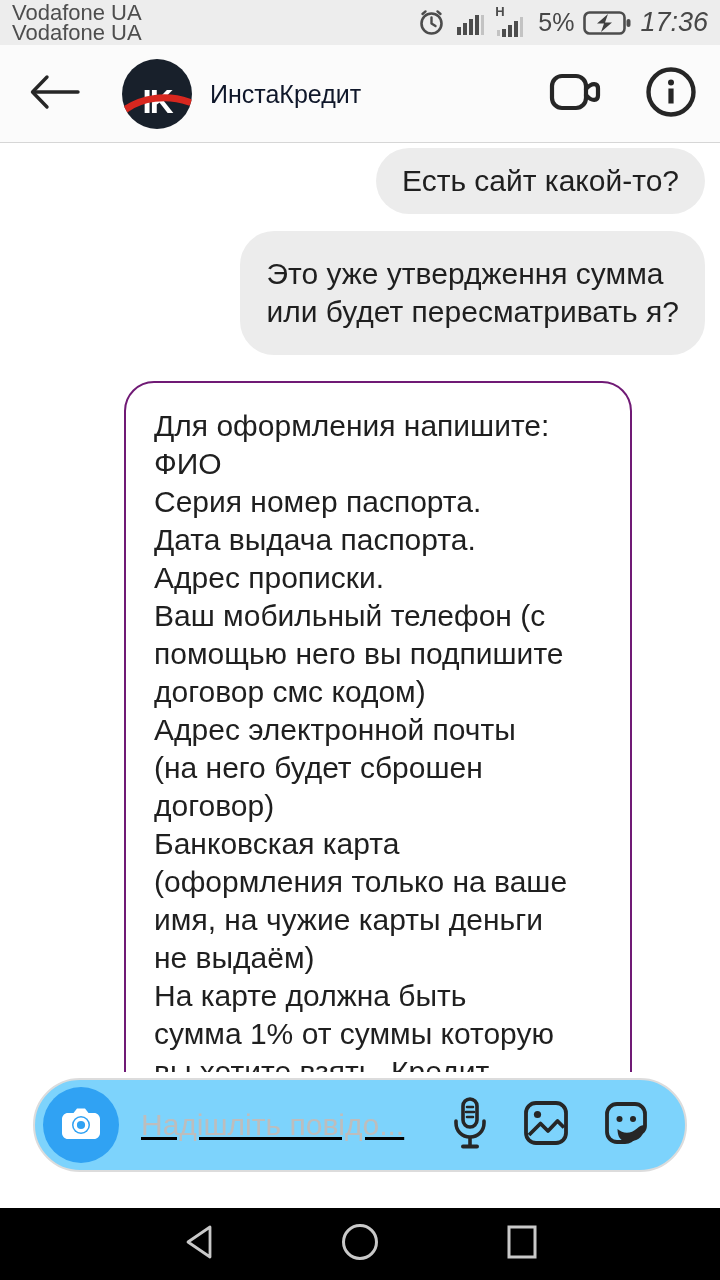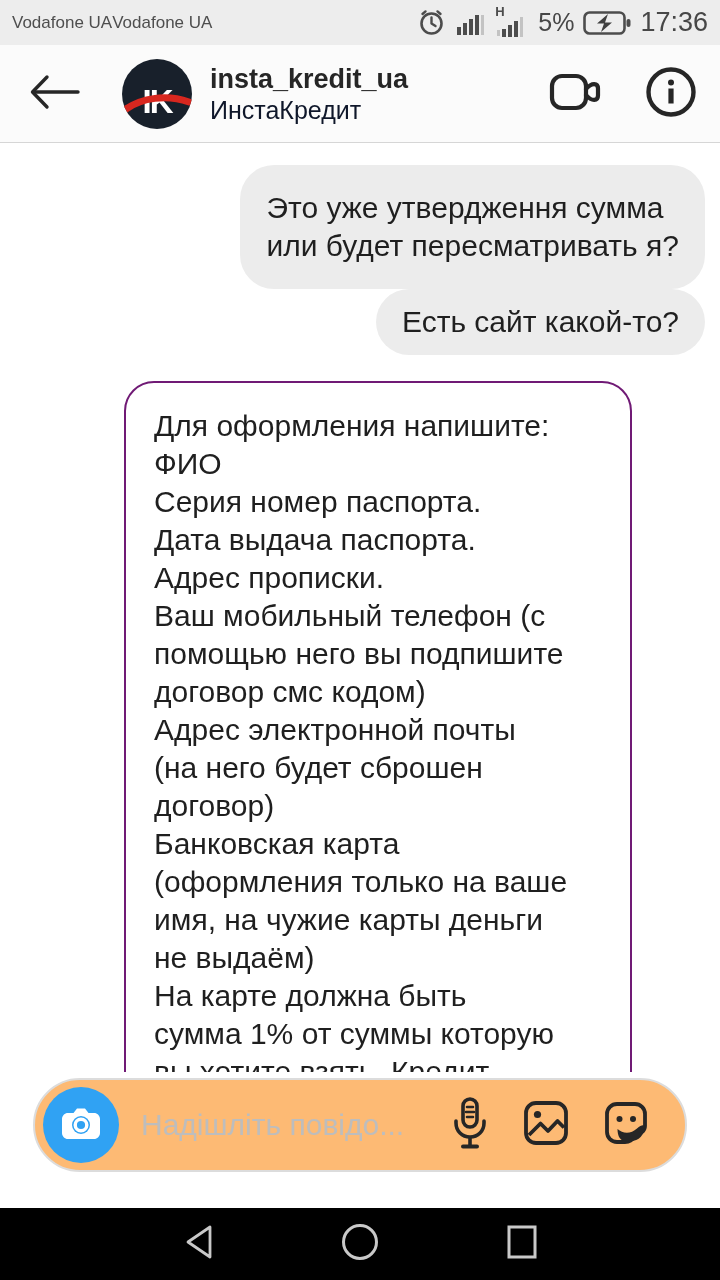--- a/index.html
+++ b/index.html
@@ -9,26 +9,26 @@
     background:#ffffff;
     display:flex;flex-direction:column;
     overflow:hidden;position:relative;
   }
   
   .status-bar{
     height:45px;background:#ededed;flex:0 0 45px;
     display:flex;align-items:center;justify-content:space-between;
     padding:0 12px;box-sizing:border-box;color:#4c4c4c;
   }
-  .carrier{display:flex;flex-direction:row;
-    font-size:17px;line-height:20px;color:#4e4e4e;}
+  .carrier{display:flex;flex-direction:column;
+    font-size:22px;line-height:20px;color:#4e4e4e;}
   .sb-right{display:flex;align-items:center;gap:9px;}
   .sb-right svg{display:block;}
   .sb-pct{font-size:25px;color:#474747;}
-  .sb-time{font-size:27px;color:#474747;}
+  .sb-time{font-size:27px;color:#474747;font-style:italic;}
   .sig-h-wrap{position:relative;display:flex;align-items:flex-end;}
   .sig-h-label{position:absolute;top:-4px;left:0;font-size:13px;font-weight:bold;color:#4c4c4c;}
   
   .header{
     height:98px;flex:0 0 98px;background:#fbfbfb;
     border-bottom:1px solid #d6d6d6;box-sizing:border-box;
     display:flex;align-items:center;padding:0 22px 0 28px;
   }
   .back-btn{width:52px;height:40px;margin-right:42px;flex:0 0 auto;display:flex;align-items:center;}
   .avatar{
@@ -62,22 +62,22 @@
     margin-left:124px;margin-top:26px;width:508px;padding:24px 28px;
   }
   
   .footer{
     height:136px;flex:0 0 136px;background:#ffffff;
     display:flex;align-items:flex-start;justify-content:center;
     padding-top:6px;box-sizing:border-box;
   }
   .composer{
     width:654px;height:94px;border:2px solid #dcdcdc;border-radius:48px;
-    box-sizing:border-box;background:#fdba74;
-    display:flex;align-items:center;padding:0 36px 0 8px;
+    box-sizing:border-box;background:#7dd3fc;
+    display:flex;align-items:center;padding:0 36px 0 8px;text-decoration:underline;
   }
   .cam-btn{
     width:76px;height:76px;border-radius:50%;background:#30a2f3;
     display:flex;align-items:center;justify-content:center;flex:0 0 auto;
   }
   .msg-input{
     flex:1 1 auto;border:none;outline:none;background:transparent;
     font-family:"Liberation Sans",sans-serif;font-size:30px;color:#262626;
     margin-left:20px;min-width:0;
   }
@@ -149,21 +149,20 @@
   </div>
   <div class="avatar">
     <span class="avatar-letters">IK</span>
     <span class="avatar-swoosh">
       <svg width="70" height="70" viewBox="0 0 70 70" fill="none">
         <path d="M4 50 C20 39, 44 35, 67 43" stroke="#d8271f" stroke-width="7" fill="none" stroke-linecap="round"></path>
       </svg>
     </span>
   </div>
   <div class="title-block">
-    <span class="h-username">insta_kredit_ua</span>
     <span class="h-subtitle">ИнстаКредит</span>
   </div>
   <div class="header-actions">
     <div class="icon-btn">
       <span>
         <svg width="54" height="46" viewBox="0 0 54 46" fill="none">
           <rect x="4" y="7" width="34" height="32" rx="10" stroke="#262626" stroke-width="4.2"></rect>
           <path d="M38 20 C44 13, 50 14, 50 19.5 V26.5 C50 32, 44 33, 38 26" stroke="#262626" stroke-width="4.2" stroke-linejoin="round" stroke-linecap="round"></path>
         </svg>
       </span>
@@ -174,23 +173,23 @@
           <circle cx="27" cy="27" r="22.5" stroke="#262626" stroke-width="4.4"></circle>
           <circle cx="27" cy="17.5" r="3" fill="#262626"></circle>
           <rect x="24.4" y="23.5" width="5.2" height="15" fill="#262626"></rect>
         </svg>
       </span>
     </div>
   </div>
 </div>
 
 <div class="chat">
+  <div class="bubble bubble-out">Есть сайт какой-то?</div>
   <div class="bubble bubble-out second">Это уже утвердження сумма
 или будет пересматривать я?</div>
-  <div class="bubble bubble-out">Есть сайт какой-то?</div>
   <div class="bubble bubble-in">Для оформления напишите:
 ФИО
 Серия номер паспорта.
 Дата выдача паспорта.
 Адрес прописки.
 Ваш мобильный телефон (с
 помощью него вы подпишите
 договор смс кодом)
 Адрес электронной почты
 (на него будет сброшен

